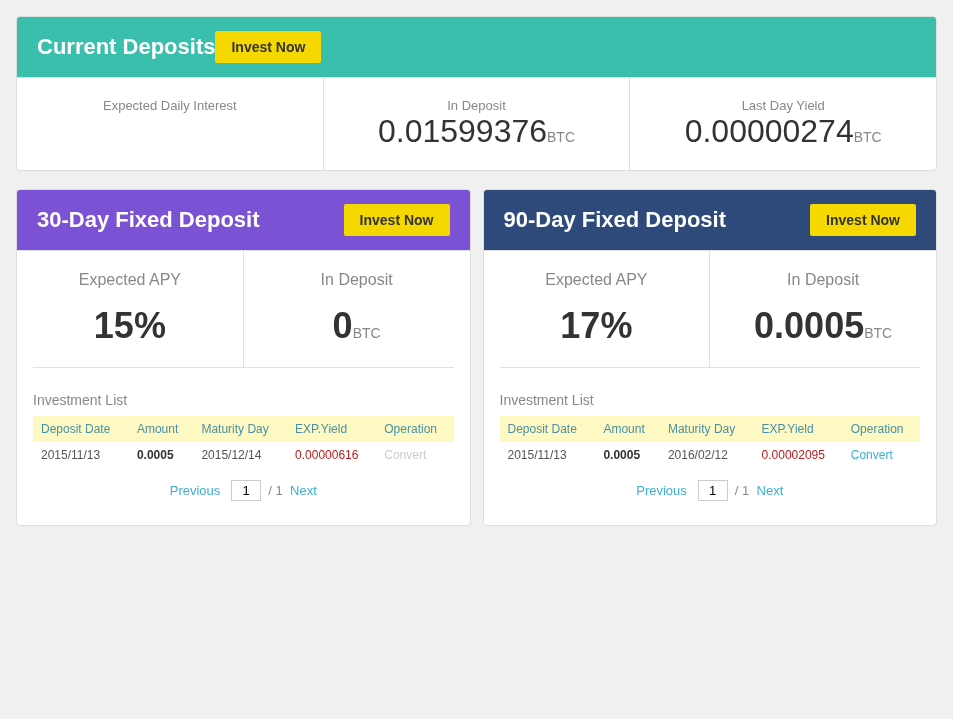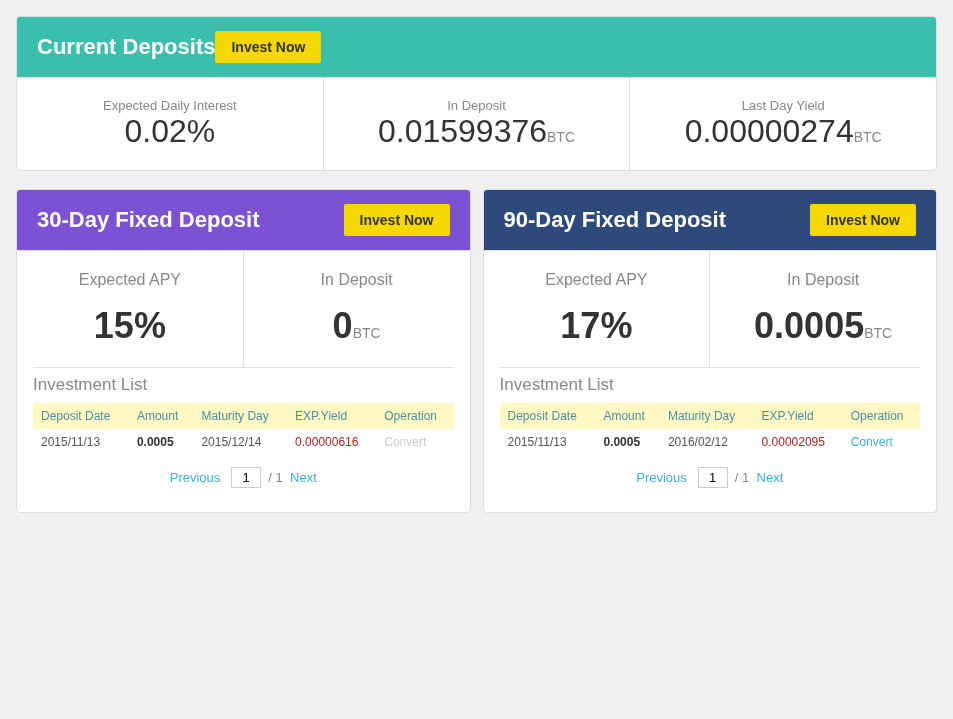--- a/index.html
+++ b/index.html
@@ -125,24 +125,24 @@
       font-size: 14px;
       color: #888;
       font-weight: normal;
     }
 
     
     .investment-list-section {
       padding: 0 16px 16px 16px;
     }
     .investment-list-title {
-      font-size: 17px;
+      font-size: 14px;
       color: #888;
       margin-bottom: 8px;
-      padding-top: 7px;
+      padding-top: 24px;
       border-top: 1px solid #e0e0e0;
     }
     .investment-table {
       width: 100%;
       border-collapse: collapse;
       font-size: 12px;
     }
     .investment-table thead tr {
       background: #fef9c3;
       color: #4a90a4;
@@ -196,21 +196,20 @@
 <body>
 
 <div class="current-deposits-card">
   <div class="current-deposits-header">
     <h2>Current Deposits</h2>
     <button class="btn-invest-now">Invest Now</button>
   </div>
   <div class="stats-row">
     <div class="stat-item">
       <div class="stat-label">Expected Daily Interest</div>
-      <div class="stat-value">0.02%</div>
     </div>
     <div class="stat-item">
       <div class="stat-label">In Deposit</div>
       <div class="stat-value">0.01599376<sup>BTC</sup></div>
     </div>
     <div class="stat-item">
       <div class="stat-label">Last Day Yield</div>
       <div class="stat-value">0.00000274<sup>BTC</sup></div>
     </div>
   </div>

